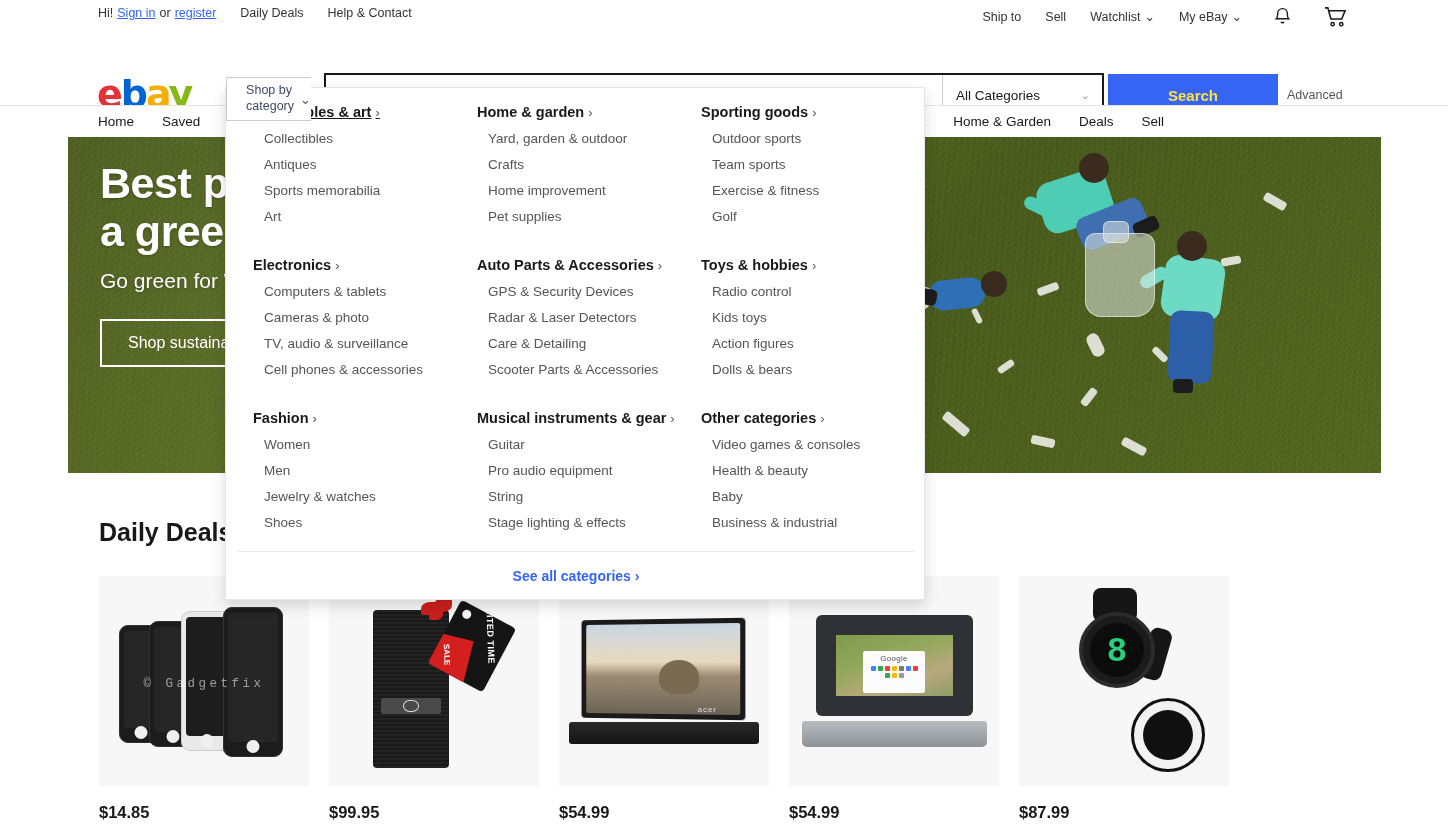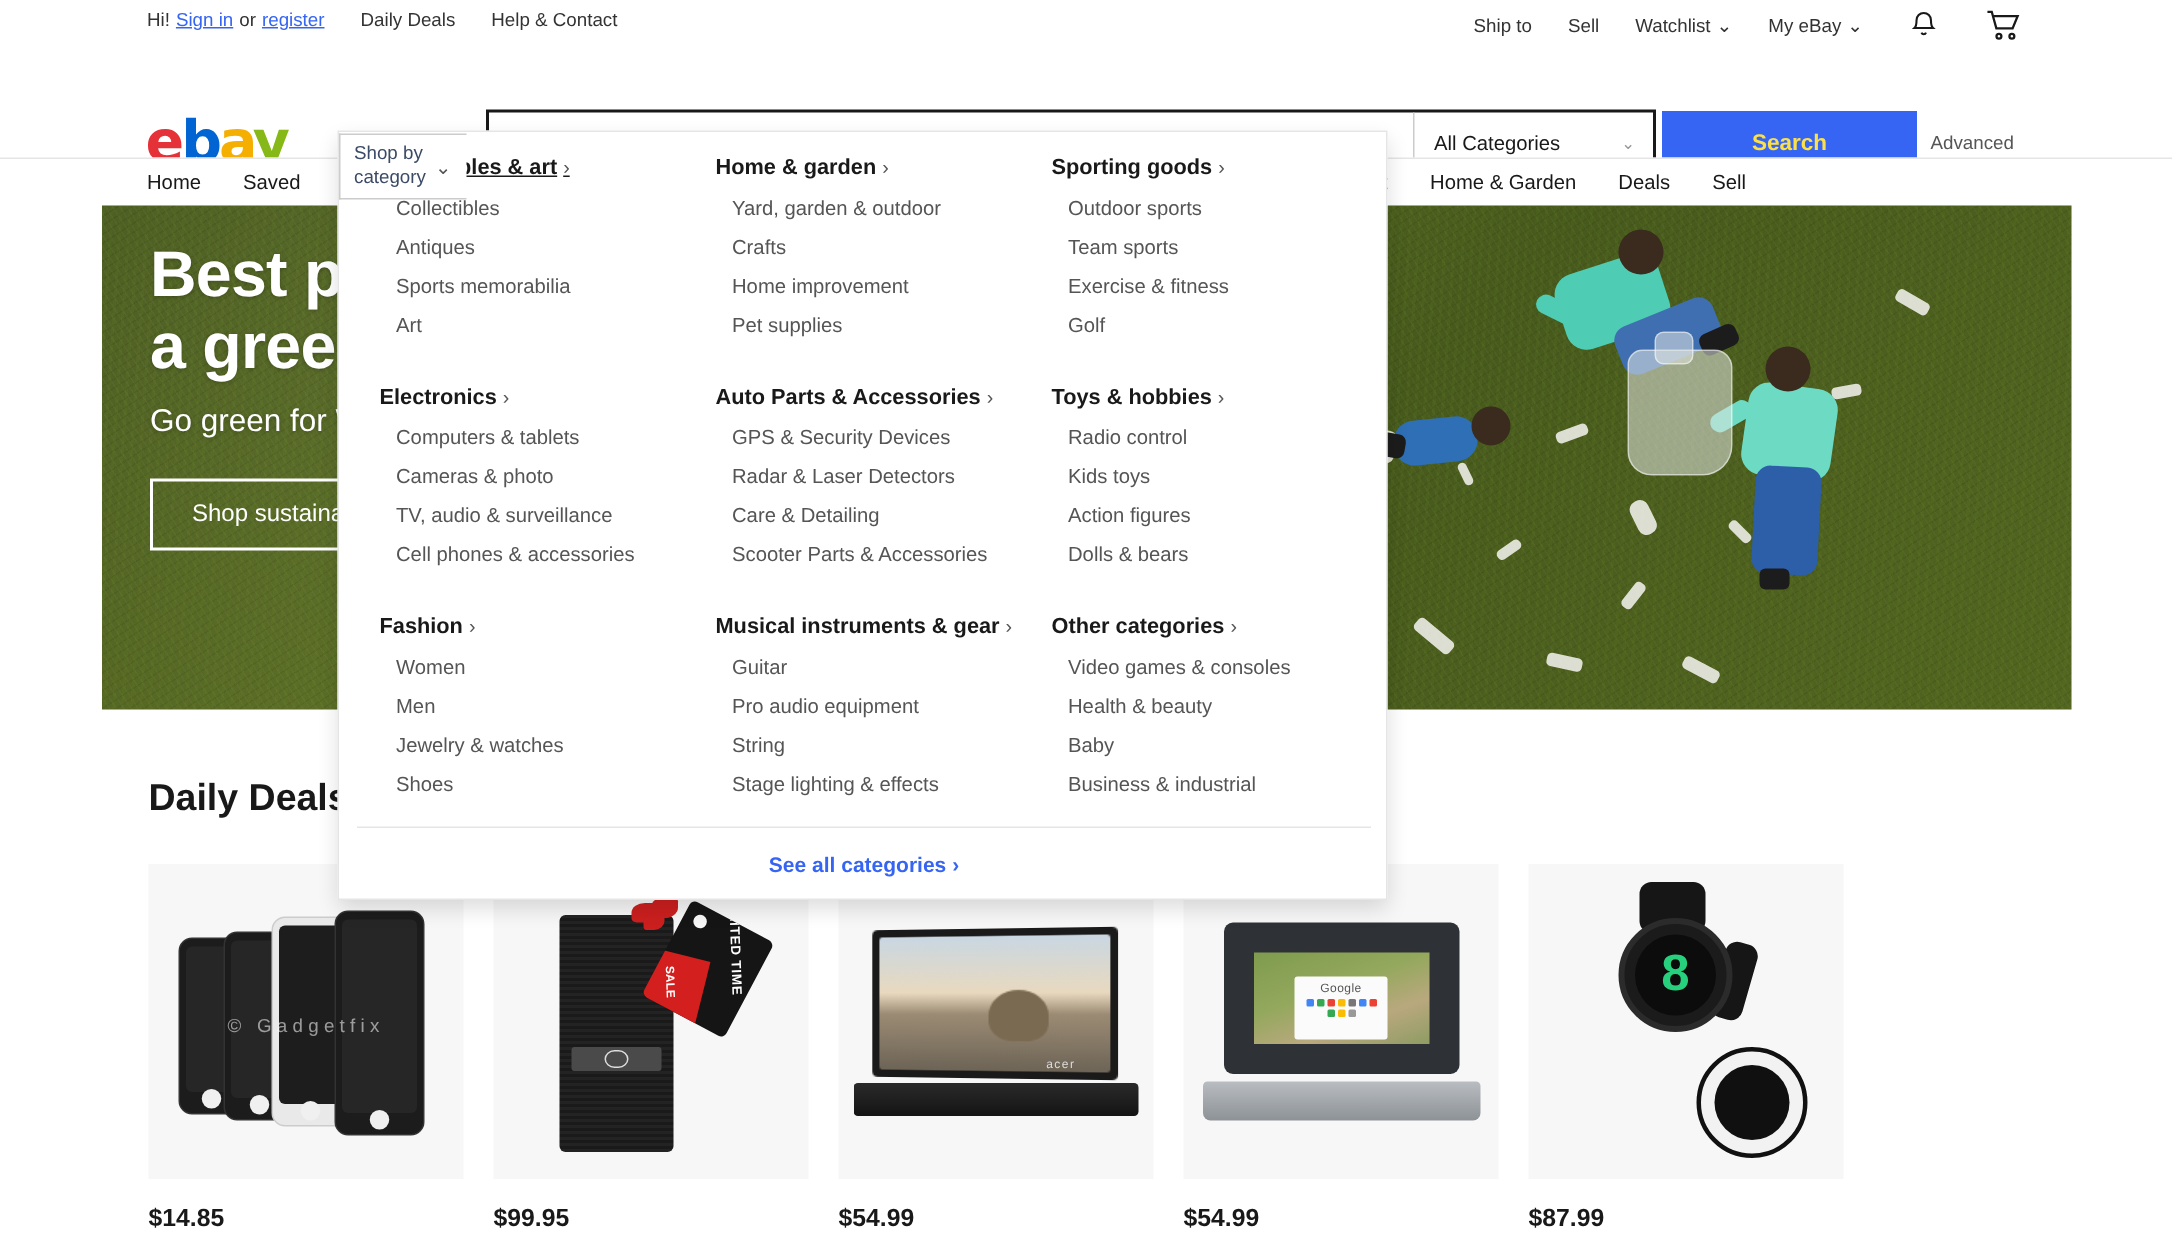--- a/index.html
+++ b/index.html
@@ -35,24 +35,25 @@
     font-size: 38px; font-weight: 700; letter-spacing: -2px; line-height: 1;
     font-family: "DejaVu Sans", sans-serif;
     user-select: none;
   }
   .logo span:nth-child(1) { color: #e53238; }
   .logo span:nth-child(2) { color: #0064d2; }
   .logo span:nth-child(3) { color: #f5af02; }
   .logo span:nth-child(4) { color: #86b817; }
 
   .shopby {
-    position: absolute; left: 226px; top: 60px; width: 85px; height: 44px;
+    position: absolute; left: 226px; top: 48px; width: 85px; height: 44px;
     border: 1px solid #ccc; border-right: none; background: #fff;
     display: flex; align-items: center; padding-left: 9px; cursor: pointer;
     z-index: 60;
+    justify-content: flex-end;
   }
   .shopby-label { font-size: 12.5px; color: #3b4a66; line-height: 1.25; width: 52px; }
   .shopby-caret { margin-left: 2px; color: #555; font-size: 13px; }
 
   .searchwrap {
     position: absolute; left: 324px; top: 44px; width: 780px; height: 44px;
     border: 2px solid #191919; display: flex; align-items: center; background: #fff;
   }
   .search-icon { margin-left: 14px; color: #767676; display: flex; }
   .search-input {
@@ -129,21 +130,21 @@
     display: flex; gap: 20px;
   }
   .deal-card { width: 210px; flex: none; }
   .deal-img {
     width: 210px; height: 210px; background: #f7f7f7;
     display: flex; align-items: center; justify-content: center; position: relative; overflow: hidden;
   }
   .deal-price { margin-top: 17px; font-size: 16.5px; font-weight: 700; color: #191919; }
 
   
-  .phones { position: relative; width: 170px; height: 160px; }
+  .phones { position: relative; width: 170px; height: 160px; font-family: Liberation Mono, monospace; }
   .phone { position: absolute; background: #1c1c1c; border-radius: 9px; border: 1px solid #333; }
   .phone.white { background: #e9e9e9; border-color: #ccc; }
   .phone .scr { position: absolute; inset: 5px 4px 14px 4px; background: #262626; border-radius: 4px; }
   .phone.white .scr { background: #1d1d1d; }
   .phone .home { position: absolute; bottom: 3px; left: 50%; transform: translateX(-50%);
     width: 13px; height: 13px; border-radius: 50%; background: #f0f0f0; }
   .watermark {
     position: absolute; left: 50%; top: 52%; transform: translate(-50%,-50%);
     color: rgba(255,255,255,.55); font-size: 12.5px; letter-spacing: 3.5px; white-space: nowrap;
   }

